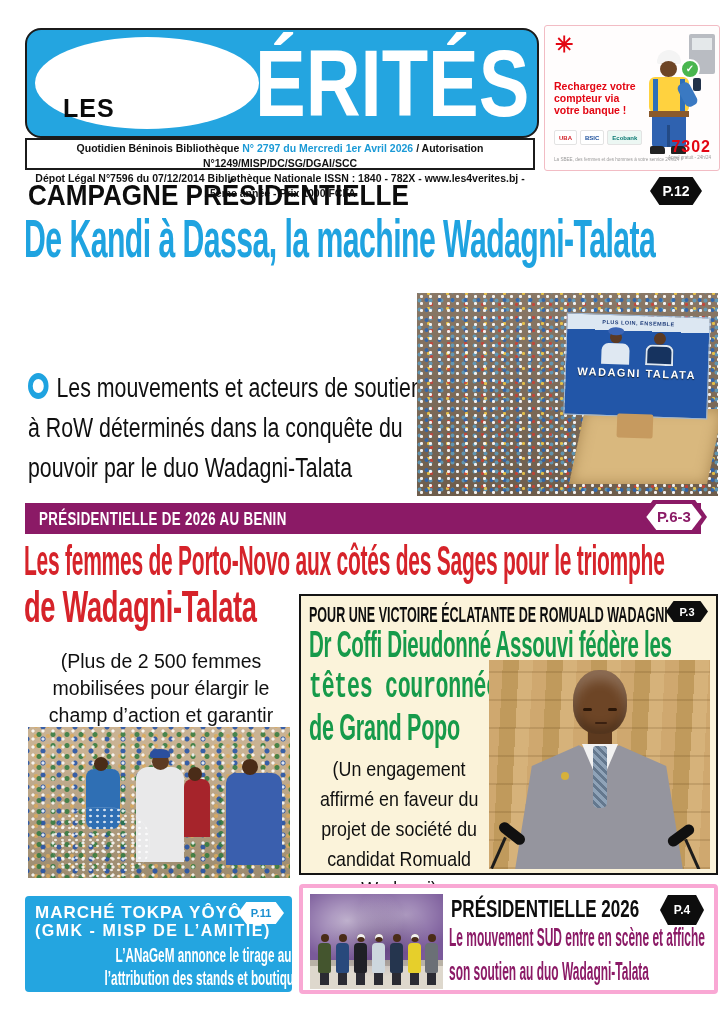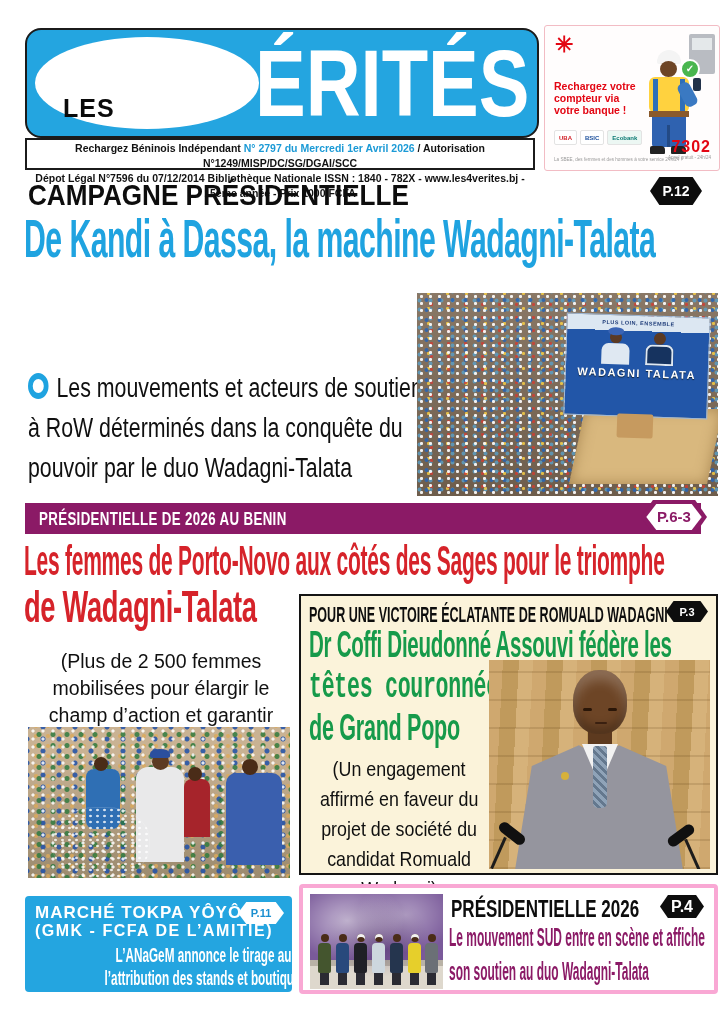--- a/index.html
+++ b/index.html
@@ -165,21 +165,21 @@
 <div class="page">
 
   <div class="abs masthead">
     <div class="abs m-ellipse"></div>
     <span class="abs m-les">LES</span>
     <span class="abs m-erites">ÉRITÉS</span>
   </div>
 
   <div class="abs infobox">
     <div>
-      <span>Rechargez Béninois Indépendant</span>
+      <span>Quotidien Béninois Bibliothèque</span>
       <span class="infoblue">N° 2797 du Mercredi 1er Avril 2026</span>
       <span>/ Autorisation N°1249/MISP/DC/SG/DGAI/SCC</span>
     </div>
     <div>Dépot Légal N°7596 du 07/12/2014 Bibliothèque Nationale ISSN : 1840 - 782X - www.les4verites.bj - 15ème année - Prix 1000 FCFA</div>
   </div>
 
   <div class="abs ad">
     <span class="abs ad-logo">✳</span>
     <div class="abs ad-h">Rechargez votre compteur via votre banque !</div>
     <div class="abs ad-banks">
@@ -306,21 +306,21 @@
       <div class="abs pm-mic" style="right:14px;top:170px;transform:rotate(-36deg);"></div>
       <div class="abs pm-stem" style="right:16px;top:178px;transform:rotate(-24deg);"></div>
     </div>
   </div>
 
   <div class="abs bluebox">
     <div class="abs bb-t1">MARCHÉ TOKPA YÔYÔ</div>
     <div class="abs hexwrap" style="right:8px;top:6px;width:46px;height:22px;background:#fff;">
       <span class="hexin" style="color:#1b8fd0;font-size:11px;">P.11</span>
     </div>
-    <div class="abs bb-t2">(GMK - FCFA DE L’AMITIÉ)</div>
+    <div class="abs bb-t2">(GMK - MISP DE L’AMITIÉ)</div>
     <div class="abs bb-line" style="top:48px;">
       <span class="sqc" style="transform:scaleX(.56);">L’ANaGeM annonce  le tirage au sort pour</span>
     </div>
     <div class="abs bb-line" style="top:71px;">
       <span class="sqc" style="transform:scaleX(.56);">l’attribution des stands et boutiques</span>
     </div>
   </div>
 
   <div class="abs sudbox">
     <div class="abs photo-group">
@@ -328,21 +328,21 @@
       <span class="fig" style="left:26px; background:#28497c;"></span>
       <span class="fig cap" style="left:44px; background:#1f2026;"></span>
       <span class="fig cap" style="left:62px; background:#cdd7de;"></span>
       <span class="fig" style="left:80px; background:#25354e;"></span>
       <span class="fig cap" style="left:98px; background:#e6cf2b;"></span>
       <span class="fig" style="left:115px;background:#6b7076;"></span>
     </div>
     <div class="abs sud-kicker">
       <span class="sq" style="transform:scaleX(.74);">PRÉSIDENTIELLE 2026</span>
     </div>
-    <div class="abs hex" style="right:10px;top:7px;width:44px;height:23px;font-size:16px;">P.4</div>
+    <div class="abs hex" style="right:10px;top:7px;width:44px;height:30px;font-size:12px;">P.4</div>
     <div class="abs" style="left:146px;top:36px;">
       <span class="sq purphl" style="transform:scaleX(.46);">Le mouvement SUD entre en scène et affiche</span>
     </div>
     <div class="abs" style="left:146px;top:70px;">
       <span class="sq purphl" style="transform:scaleX(.46);">son soutien au duo Wadagni-Talata</span>
     </div>
   </div>
 
 </div>
 

